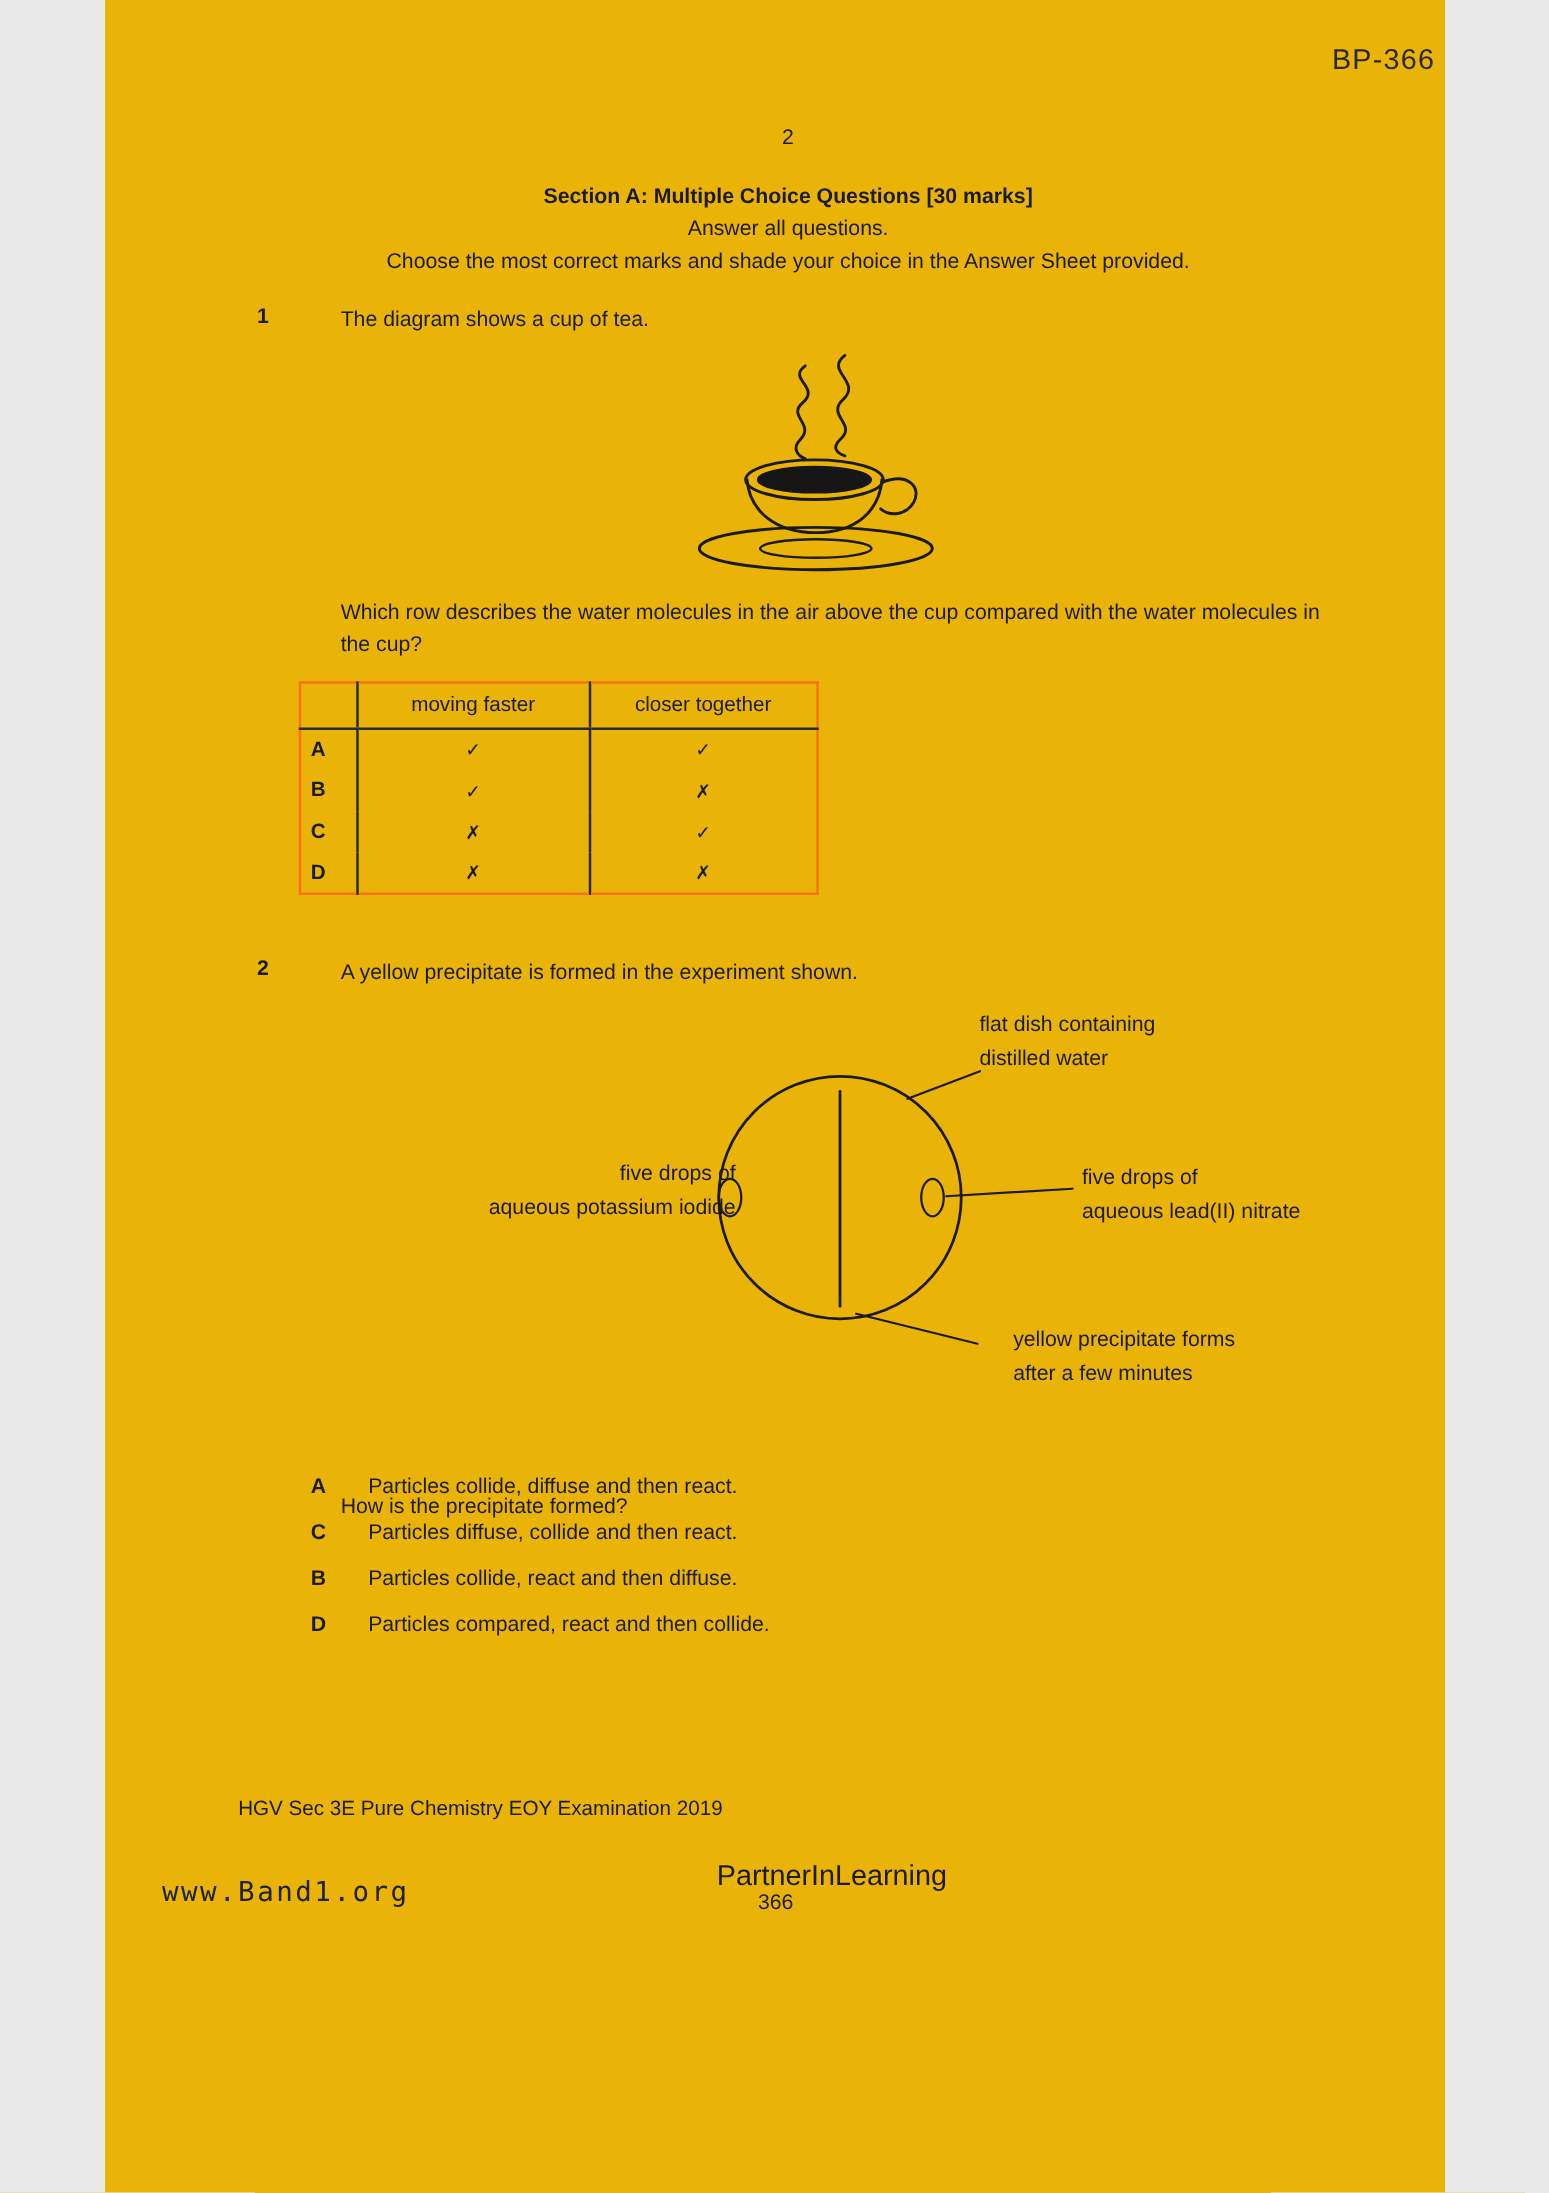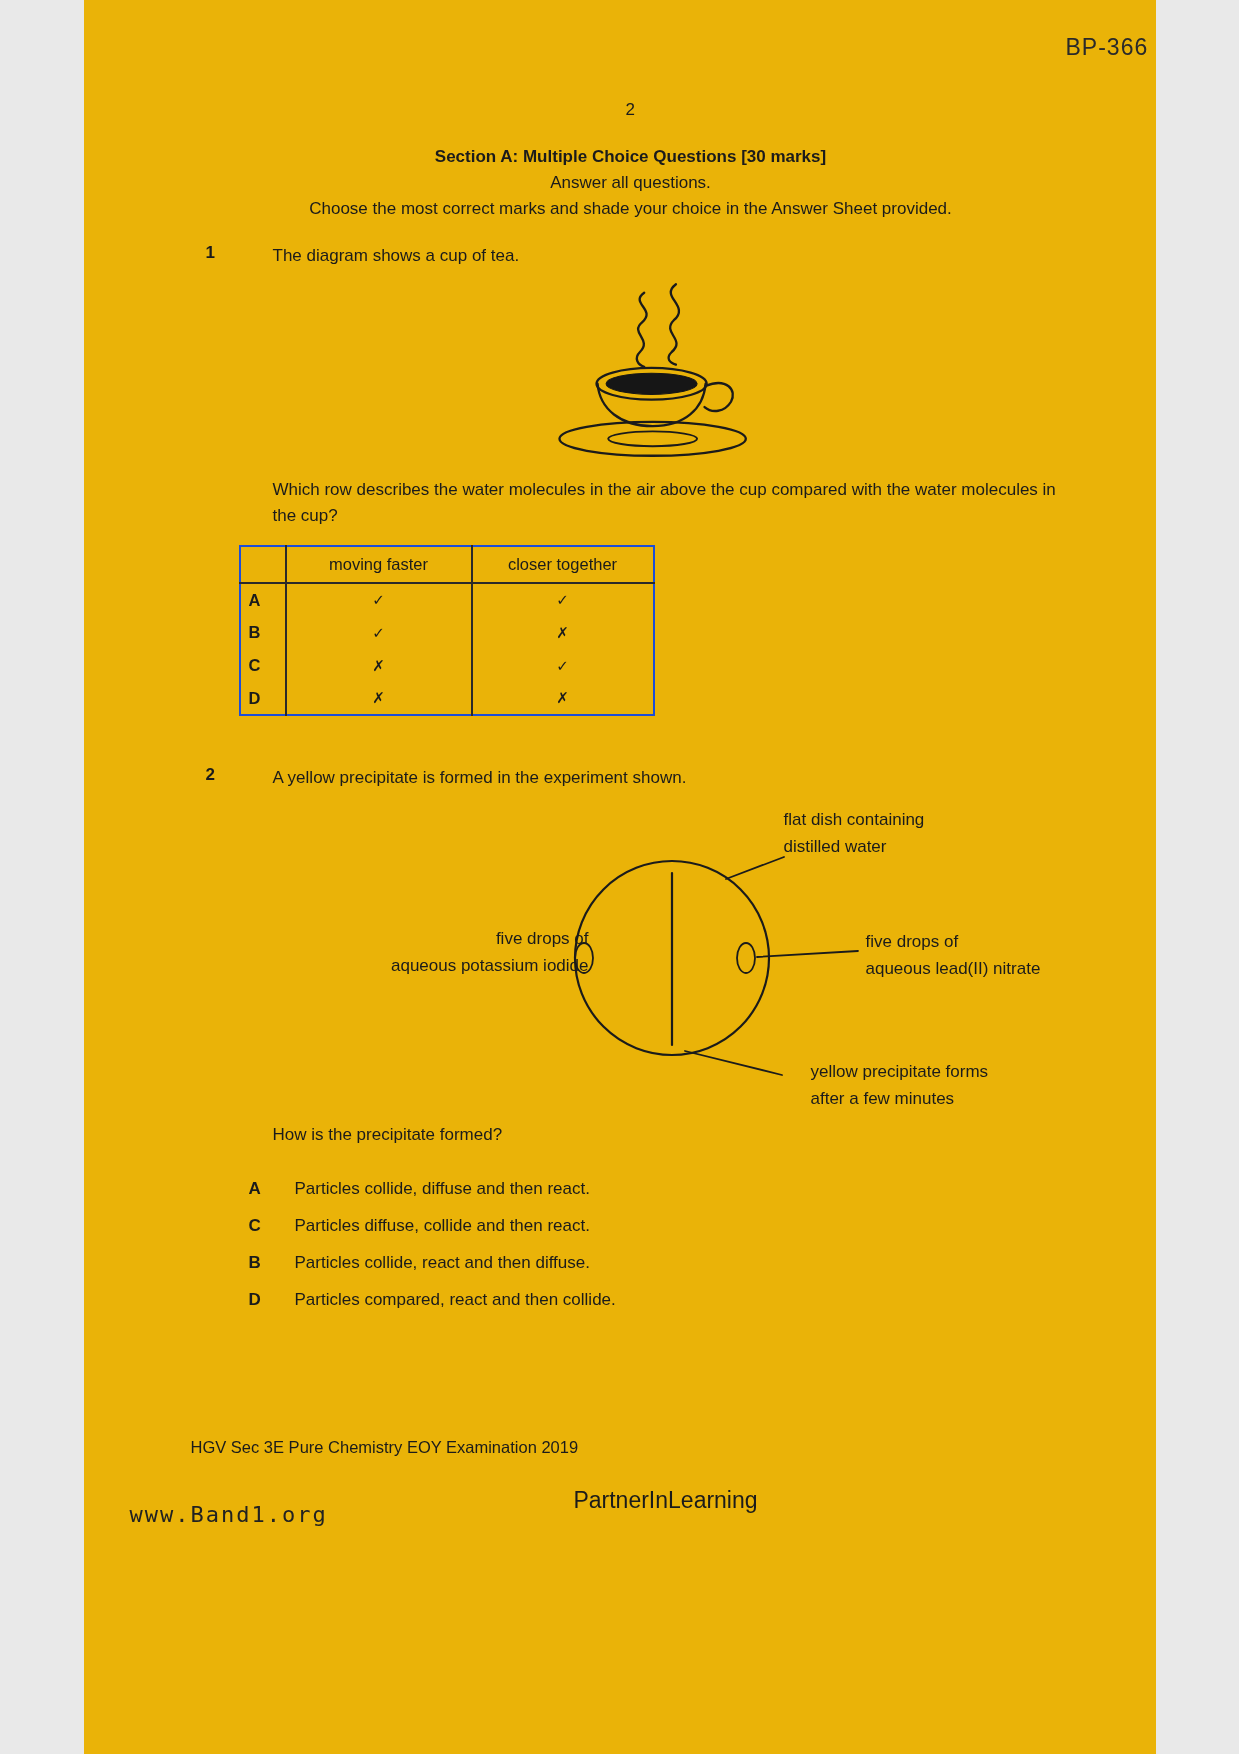--- a/index.html
+++ b/index.html
@@ -24,41 +24,41 @@
   #section-title { font-weight:bold; }
 
   .q-number { font-weight:bold; font-size:17px; }
   #q1-number { left:122px; top:243px; }
   #q1-text { left:165px; top:243px; width:700px; }
 
   #cup-figure { left:468px; top:280px; }
 
   #q1-question { left:165px; top:477px; width:810px; }
 
-  #q1-table { left:155px; top:545px; border-collapse:collapse; border:2px solid #1d4ed8; font-size:16.5px; }
+  #q1-table { left:155px; top:545px; border-collapse:collapse; border:2px solid #f97316; font-size:16.5px; }
   #q1-table th, #q1-table td { border-left:2px solid #2a2a2a; padding:0 8px; }
   #q1-table th:first-child, #q1-table td:first-child { border-left:none; }
   #q1-table thead th { border-bottom:2px solid #2a2a2a; font-weight:normal; height:37px; text-align:center; }
   #q1-table td { height:33px; }
   #q1-table td.row-label { font-weight:bold; width:46px; }
   #q1-table .col-mf { width:186px; }
   #q1-table .col-ct { width:182px; }
   #q1-table td.mark { text-align:center; font-family:"DejaVu Sans", sans-serif; font-size:15px; }
 
   #q2-number { left:122px; top:765px; }
   #q2-text { left:165px; top:765px; width:700px; }
 
   #q2-diagram-svg { left:0; top:795px; }
   .diagram-label { font-size:17px; line-height:27px; }
   #label-dish { left:700px; top:806px; }
   #label-left { left:175px; top:925px; width:330px; text-align:right; }
   #label-right { left:782px; top:928px; }
   #label-bottom { left:727px; top:1058px; }
 
-  #q2-question { left:165px; top:1122px; }
+  #q2-question { left:165px; top:1192px; }
 
   #q2-options { left:165px; top:1178px; width:700px; font-size:17px; }
   .option-row { margin-bottom:15px; line-height:22px; }
   .option-label { display:inline-block; width:46px; font-weight:bold; }
 
   #footer-exam { left:107px; top:1438px; font-size:16.5px; }
   #footer-partner { left:0; top:1487px; width:1164px; text-align:center; font-size:23px; }
   #footer-page { left:0; top:1512px; width:1074px; text-align:center; font-size:17px; }
   #watermark { left:46px; top:1502px; font-family:"DejaVu Sans Mono", monospace; font-size:22px; letter-spacing:2px; color:#222; }
 
@@ -173,15 +173,16 @@
     <div class="option-row">
       <span class="option-label">B</span><span>Particles collide, react and then diffuse.</span>
     </div>
     <div class="option-row">
       <span class="option-label">D</span><span>Particles compared, react and then collide.</span>
     </div>
   </div>
 
   <div class="abs" id="footer-exam">HGV Sec 3E Pure Chemistry EOY Examination 2019</div>
   <div class="abs" id="footer-partner">PartnerInLearning</div>
+  <div class="abs" id="footer-page">366</div>
   <div class="abs" id="watermark">www.Band1.org</div>
 
 </div>
 
 </body></html>

